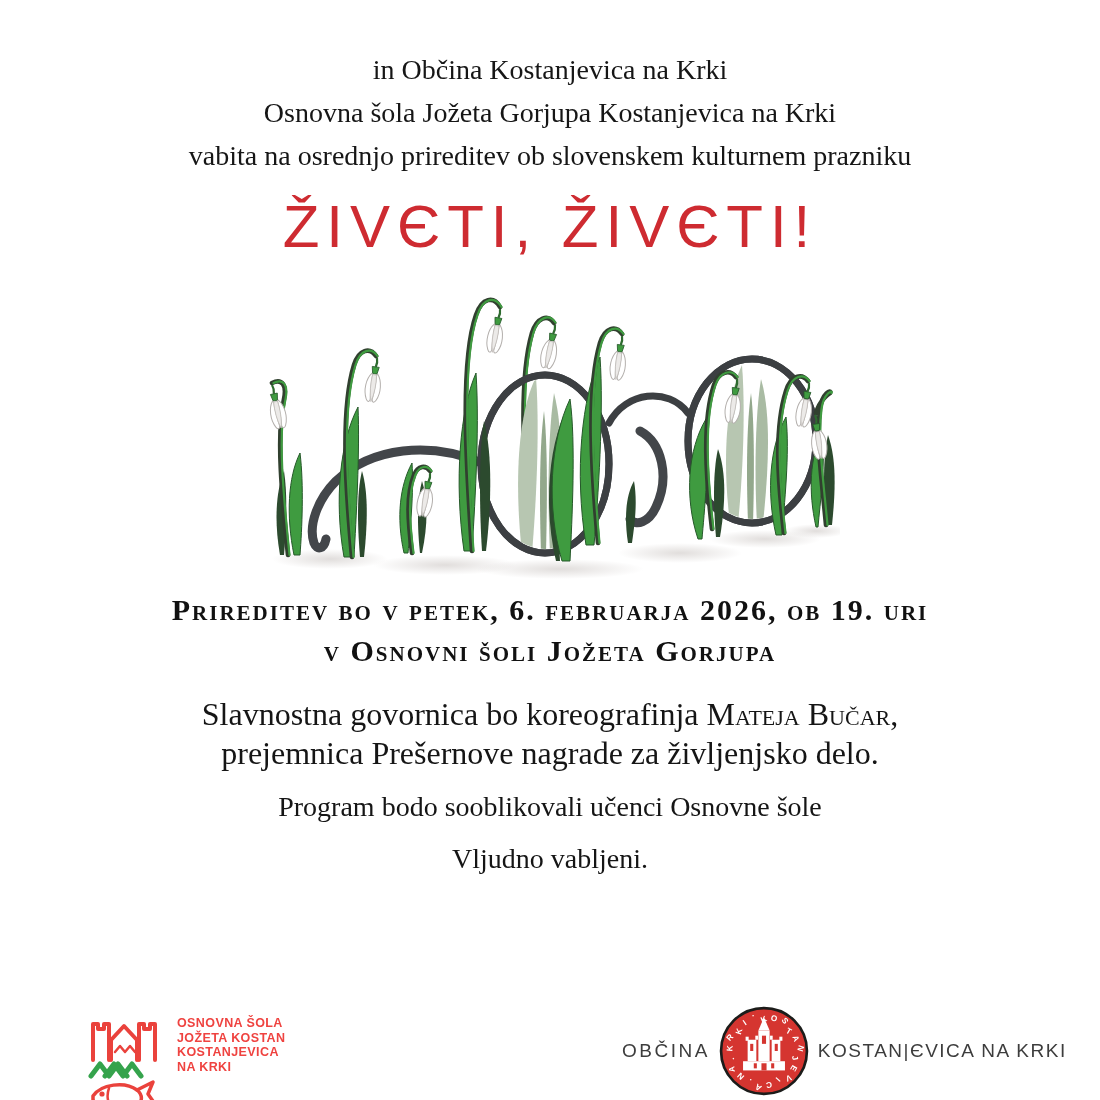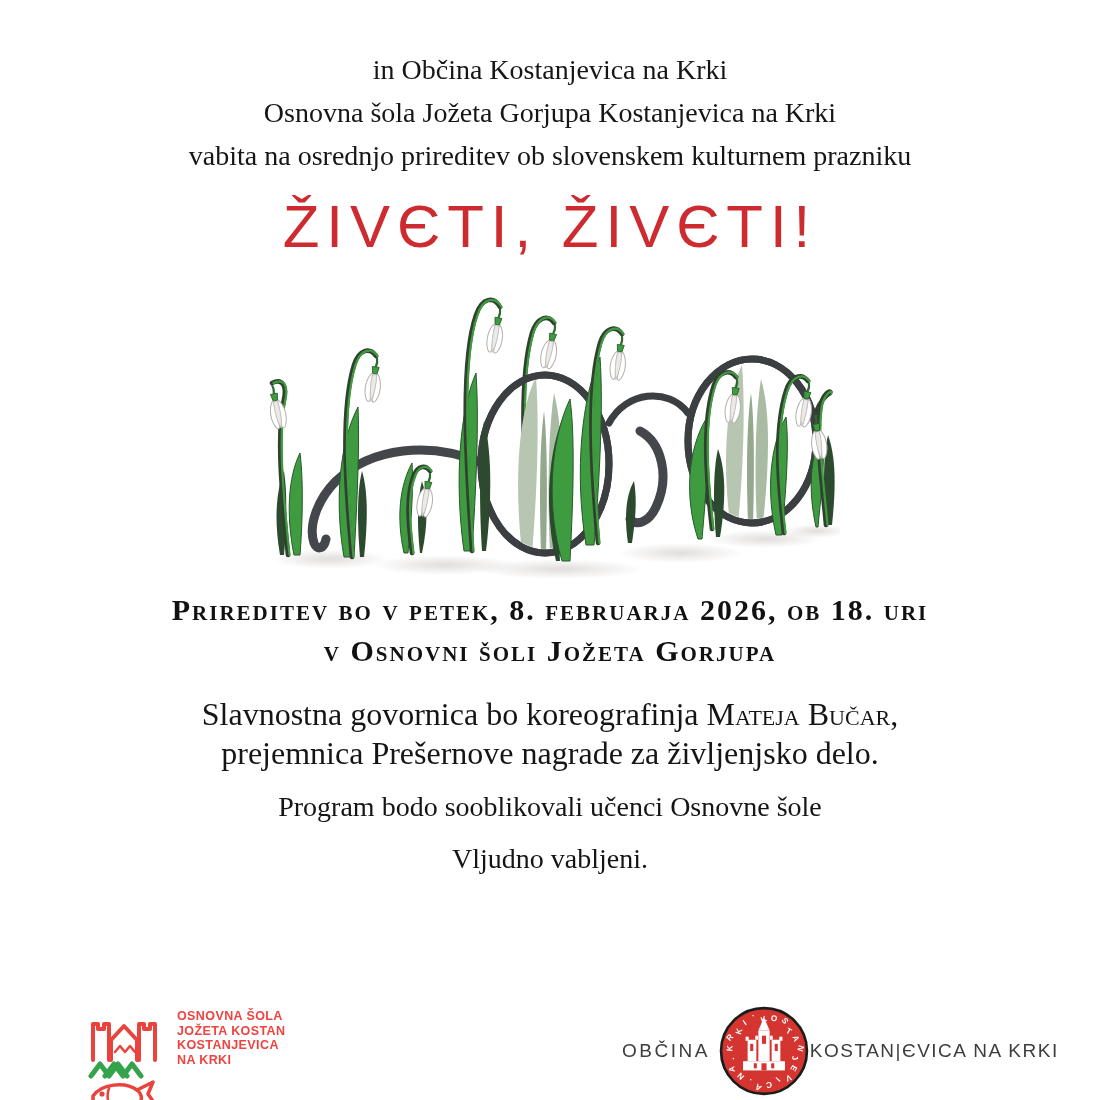--- a/index.html
+++ b/index.html
@@ -20,29 +20,29 @@
          font-size:30px;line-height:41px;letter-spacing:2px;color:#111;}
 
   .speaker{margin:24px auto 0;text-align:center;font-size:32px;line-height:39px;}
   .speaker .sc{font-variant:small-caps;}
   .program{margin:14px auto 0;text-align:center;font-size:28px;line-height:39px;}
   .closing{margin:13px auto 0;text-align:center;font-size:28px;line-height:39px;}
 
   .footer{position:absolute;left:0;top:955px;width:1100px;height:120px;}
 
   .school{position:absolute;left:85px;top:5px;display:flex;align-items:flex-start;}
-  .school-text{margin-left:14px;margin-top:1px;
+  .school-text{margin-left:14px;margin-top:8px;
       font-family:"Liberation Sans",sans-serif;font-weight:700;
       font-size:12.5px;line-height:14.5px;letter-spacing:.4px;color:#ef4340;}
 
   .muni{position:absolute;left:622px;top:2px;display:flex;align-items:center;}
   .muni-prefix{font-family:"Liberation Sans",sans-serif;font-weight:400;
       font-size:19px;letter-spacing:2.5px;color:#3d3d3d;margin-right:8px;}
   .muni-label{font-family:"Liberation Sans",sans-serif;font-weight:400;
-      font-size:19px;letter-spacing:1.5px;color:#3d3d3d;margin-left:0;}
+      font-size:19px;letter-spacing:1.5px;color:#3d3d3d;margin-left:8px;}
 
   
   .frm{fill:none;stroke:#3c3f42;stroke-linecap:round;}
   .arm{fill:none;stroke:#43464a;stroke-width:9;stroke-linecap:round;}
   .stD{fill:none;stroke:#31402f;stroke-width:4.6;stroke-linecap:round;}
   .stG{fill:none;stroke:#3f9b40;stroke-width:2.2;stroke-linecap:round;}
   .lfG{fill:#3f9b40;stroke:#26592a;stroke-width:1;}
   .lfD{fill:#2c4a2e;stroke:none;}
 </style>
 </head>
@@ -186,21 +186,21 @@
     <g>
       <path class="lfD" d="M572,244 C576,206 576,176 568,154 C562,180 564,218 566,244 Z"></path>
       <path class="lfG" d="M556,246 C548,210 550,176 562,152 C566,182 560,222 558,246 Z"></path>
       <path class="stD" d="M566,244 C562,200 556,160 560,128 C562,112 572,108 570,112 C570,112 560,118 556,132"></path>
       <path class="stG" d="M566,244 C562,200 556,160 560,128 C562,112 572,108 570,112" transform="translate(1.5,0)"></path>
       <use href="#bloom" transform="translate(555,134) rotate(-8)"></use>
     </g>
   </svg>
 
   <div class="event">
-    <div>Prireditev bo v petek, 8. februarja 2026, ob 18. uri</div>
+    <div>Prireditev bo v petek, 6. februarja 2026, ob 19. uri</div>
     <div>v Osnovni šoli Jožeta Gorjupa</div>
   </div>
 
   <div class="speaker">
     <div><span>Slavnostna govornica bo koreografinja </span><span class="sc">Mateja Bučar</span><span>,</span></div>
     <div>prejemnica Prešernove nagrade za življenjsko delo.</div>
   </div>
 
   <div class="program">
     <div>Program bodo sooblikovali učenci Osnovne šole</div>

